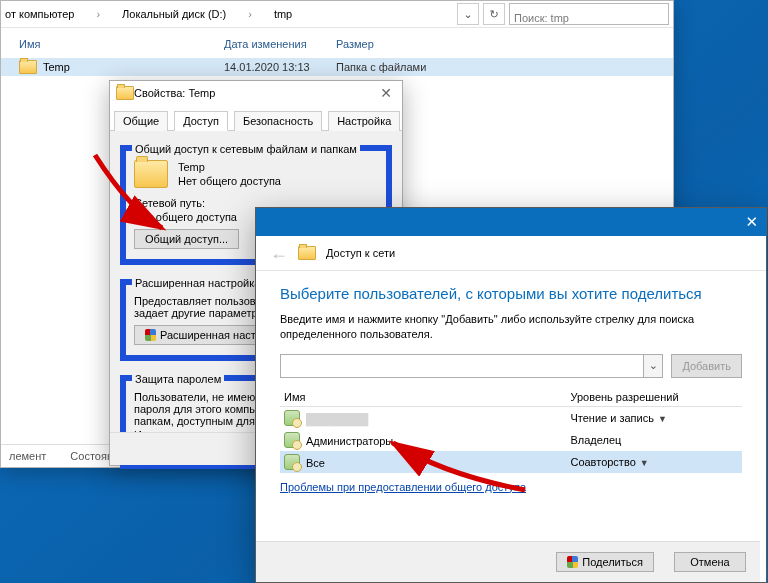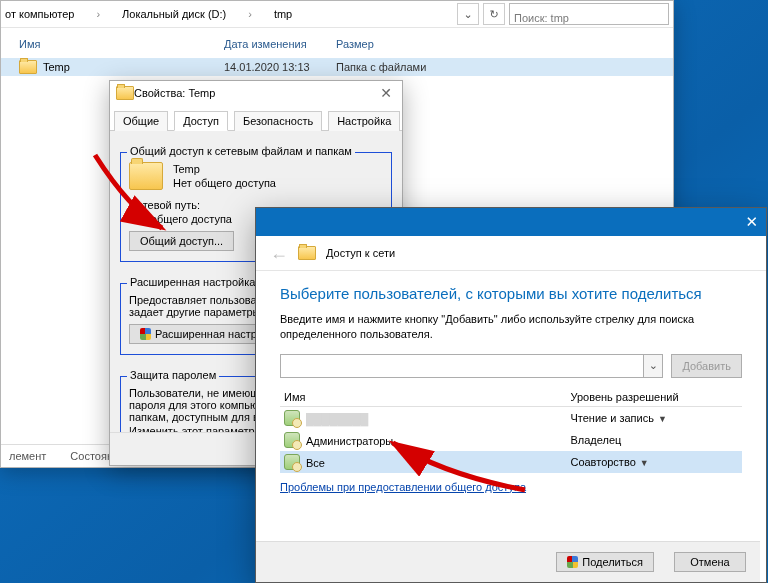--- a/index.html
+++ b/index.html
@@ -28,21 +28,21 @@
 .folder-ico::before{content:"";position:absolute;top:-3px;left:0;width:6px;height:3px;background:#f7d574;border:1px solid #d6a93a;border-bottom:none;border-radius:1px 1px 0 0}
 
 
 .props{position:absolute;left:109px;top:80px;width:292px;height:384px;background:#f0f0f0;border:1px solid #aaa;box-shadow:0 6px 24px rgba(0,0,0,.3)}
 .props .titlebar{height:24px;background:#fff;display:flex;align-items:center;padding:0 6px;gap:0}
 .props .titlebar .close{margin-left:auto;font-size:14px;color:#666;padding:0 4px}
 .tabs{display:flex;background:#fff;border-bottom:1px solid #ccc;padding:5px 4px 0 4px;gap:7px}
 .tab{padding:3px 8px;border:1px solid #ccc;border-bottom:none;background:#f7f7f7;margin-right:-1px;position:relative;top:1px}
 .tab.active{background:#fff;z-index:2;border-bottom:1px solid #fff}
 .props .body{padding:8px 10px;display:flex;flex-direction:column;gap:8px}
-.group{border:1px solid #1d4ed8;padding:8px;position:relative;margin-top:13px}
+.group{border:6px solid #1d4ed8;padding:8px;position:relative;margin-top:6px}
 .group .legend{position:absolute;top:-8px;left:6px;background:#f0f0f0;padding:0 3px;font-size:11px}
 .group .ln{margin:2px 0}
 .btn{background:#e1e1e1;border:1px solid #adadad;padding:3px 10px;font:inherit;cursor:default}
 .btn:disabled{color:#9a9a9a}
 .shield{display:inline-block;width:11px;height:12px;background:conic-gradient(#3b78d8 0 25%,#f1c232 0 50%,#6aa84f 0 75%,#cc0000 0);border-radius:2px;margin-right:4px;vertical-align:-2px}
 .link{color:#0645ad;text-decoration:underline;cursor:pointer}
 .props .okrow{position:absolute;left:0;right:0;bottom:0;height:32px;border-top:1px solid #ddd;display:flex;align-items:center;justify-content:flex-end;padding:0 8px;gap:6px;background:#f0f0f0}
 .folder-big{width:32px;height:26px;background:linear-gradient(#ffe9a6,#f7c64f);border:1px solid #d6a93a;border-radius:2px;position:relative;flex-shrink:0}
 .folder-big::before{content:"";position:absolute;top:-5px;left:1px;width:10px;height:5px;background:#f7d574;border:1px solid #d6a93a;border-bottom:none;border-radius:2px 2px 0 0}
 

